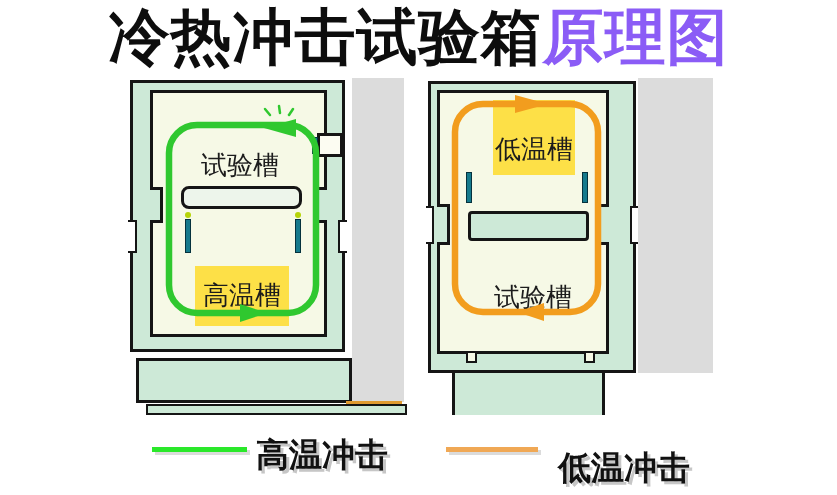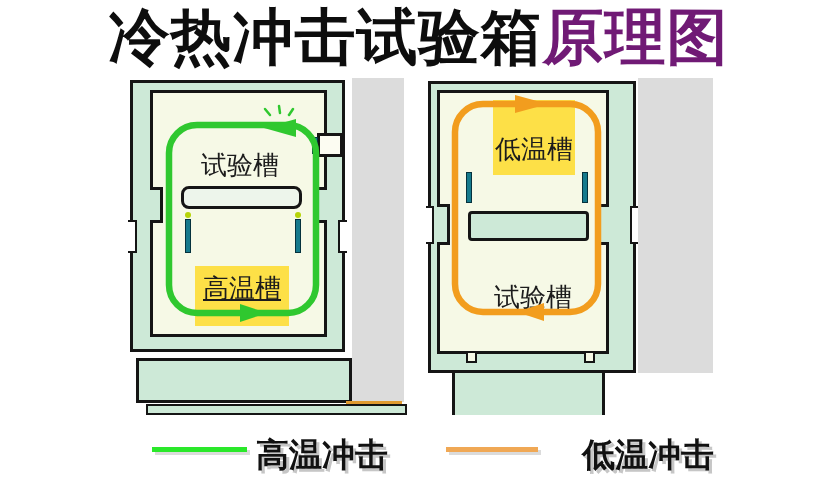--- a/index.html
+++ b/index.html
@@ -7,21 +7,21 @@
     position:relative;width:837px;height:495px;background:#ffffff;overflow:hidden;
     font-family:"Liberation Sans","DejaVu Sans",sans-serif;
   }
   .abs{position:absolute;}
   
   #page-title{
     left:0;top:0;width:837px;height:76px;text-align:center;
     font-size:61px;font-weight:900;letter-spacing:1px;line-height:74px;
     color:#0d0d0d;white-space:nowrap;
   }
-  #page-title .hl{color:#701a75;text-align:right;}
+  #page-title .hl{color:#8b5cf6;text-align:right;}
   
   .gray-panel{background:#dcdcdc;z-index:1;}
   .frame{background:#cde9d7;border:3px solid #151515;z-index:2;box-sizing:border-box;}
   .cavity{background:#f6f9e6;border:3px solid #151515;z-index:3;box-sizing:border-box;}
   .step{background:#cde9d7;border:3px solid #151515;z-index:4;box-sizing:border-box;}
   .step.l{border-left:none;} .step.r{border-right:none;}
   .notch{background:#ffffff;z-index:5;box-sizing:border-box;border:2px solid #151515;}
   .notch.l{border-left:none;} .notch.r{border-right:none;}
   .shelf{border:3px solid #151515;z-index:4;box-sizing:border-box;}
   .teal-bar{background:#157a8c;border:1px solid #05323d;z-index:4;box-sizing:border-box;}
@@ -61,21 +61,21 @@
     <div class="abs chamber-text" style="left:185px;top:148px;width:110px;">试验槽</div>
 
     <div class="abs shelf" style="left:181px;top:186px;width:121px;height:23px;background:#edf5eb;border-radius:8px;"></div>
 
     <div class="abs dot" style="left:185px;top:212px;width:6px;height:6px;"></div>
     <div class="abs dot" style="left:295px;top:212px;width:6px;height:6px;"></div>
     <div class="abs teal-bar" style="left:185px;top:219px;width:6px;height:34px;"></div>
     <div class="abs teal-bar" style="left:295px;top:219px;width:6px;height:34px;"></div>
 
     <div class="abs label-box" style="left:195px;top:266px;width:94px;height:60px;">
-      <div class="chamber-text" style="padding-top:5px;text-decoration:underline;">高温槽</div>
+      <div class="chamber-text" style="padding-top:12px;">高温槽</div>
     </div>
 
     <div class="abs frame" style="left:136px;top:358px;width:216px;height:45px;"></div>
     <div class="abs" style="left:346px;top:401px;width:56px;height:3px;background:#e09a30;z-index:3;"></div>
     <div class="abs" style="left:146px;top:404px;width:261px;height:11px;background:#cde9d7;border:2px solid #151515;z-index:2;box-sizing:border-box;"></div>
 
     <svg class="abs loop-svg" style="left:130px;top:78px;" width="216" height="340" viewBox="0 0 216 340">
       <rect x="39" y="47" width="147" height="188" rx="28" fill="none" stroke="#2fc82f" stroke-width="6.5"></rect>
       <polygon points="166,41 166,59 134,50" fill="#2fc82f"></polygon>
       <polygon points="110,226 110,244 137,235" fill="#2fc82f"></polygon>
@@ -115,16 +115,16 @@
       <rect x="27" y="26" width="143" height="208" rx="28" fill="none" stroke="#f29d1e" stroke-width="6.5"></rect>
       <polygon points="87,17 87,35 120,26" fill="#f29d1e"></polygon>
       <polygon points="116,225 116,243 89,234" fill="#f29d1e"></polygon>
     </svg>
   </div>
 
   <div>
     <div class="abs legend-line" style="left:152px;top:447px;width:95px;background:#2ae82a;"></div>
     <div class="abs legend-label" style="left:256px;top:433px;">高温冲击</div>
     <div class="abs legend-line" style="left:446px;top:447px;width:92px;background:#f0a855;"></div>
-    <div class="abs legend-label" style="left:558px;top:433px;margin-left:24px;">低温冲击</div>
+    <div class="abs legend-label" style="left:558px;top:446px;">低温冲击</div>
   </div>
 
 </div>
 
 </body></html>

